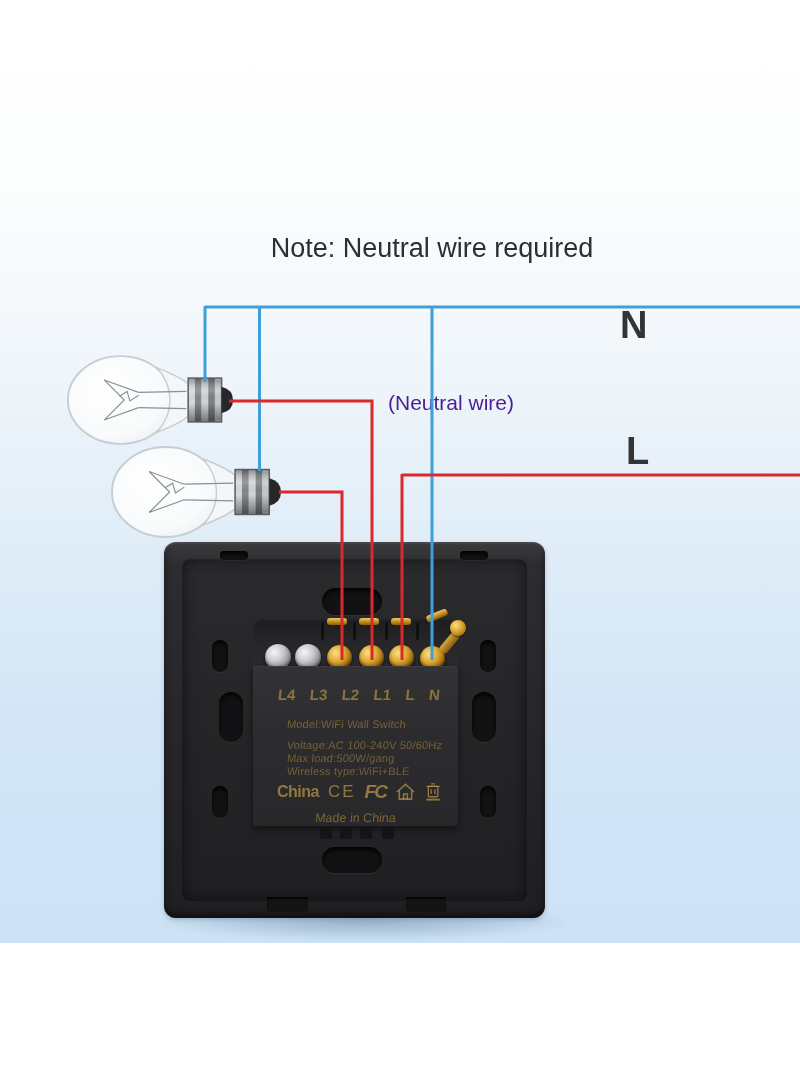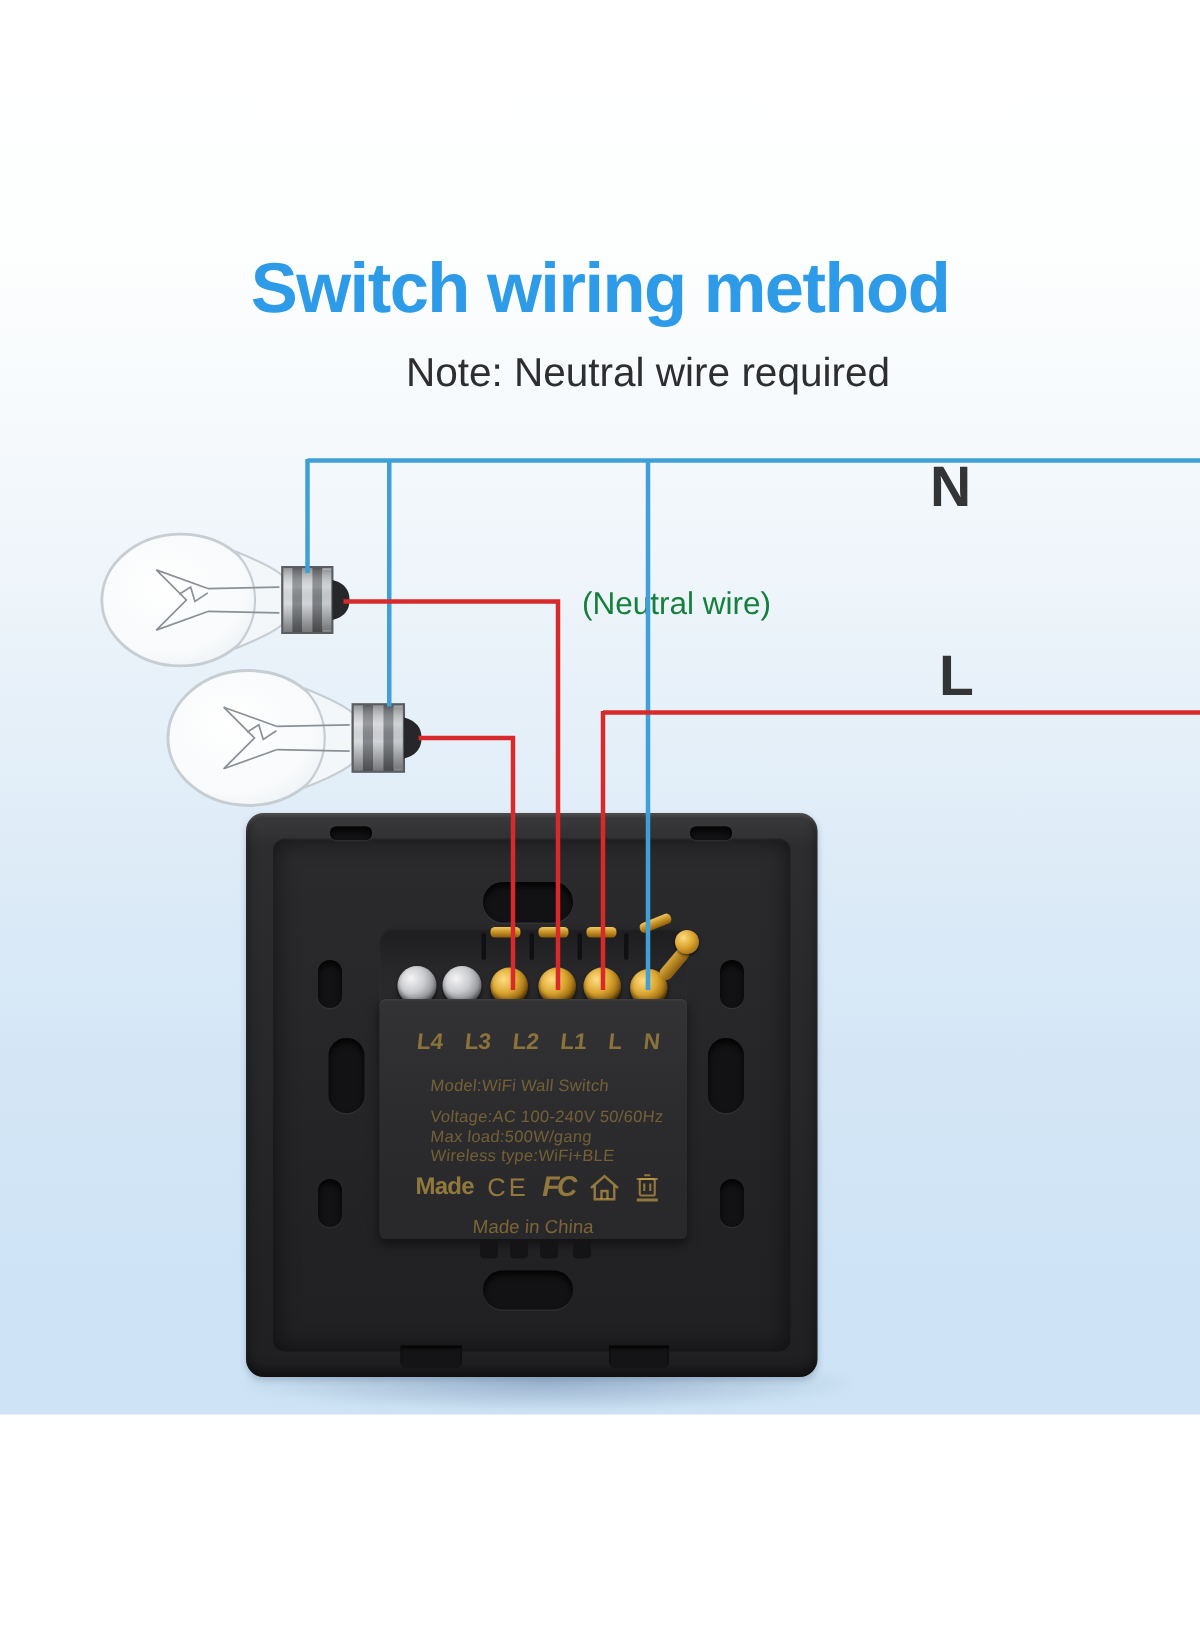--- a/index.html
+++ b/index.html
@@ -11,21 +11,21 @@
   .photo-bg{left:0;top:0;width:800px;height:943px;
     background:linear-gradient(180deg,#ffffff 0%,#fdfefe 18%,#f2f7fb 36%,#e2eef8 55%,#d4e6f6 75%,#cfe4f6 88%,#cde3f5 100%);}
 
   
   .title{left:0;top:164px;width:800px;text-align:center;font-size:47px;font-weight:bold;
          letter-spacing:-1px;color:#2D9BE8;}
   .note{left:0;top:233px;width:800px;text-align:center;font-size:27px;color:#2e2e30;padding-left:32px;}
   .nl-label{font-size:38px;font-weight:bold;color:#333436;line-height:1;}
   .label-n{left:620px;top:306px;}
   .label-l{left:626px;top:432px;}
-  .neutral-caption{left:388px;top:391px;font-size:21px;color:#15803d;}
+  .neutral-caption{left:388px;top:391px;font-size:21px;color:#4c1d95;}
 
   
   .wires{left:0;top:0;width:800px;height:943px;z-index:30;pointer-events:none;}
 
   
   .bulb{z-index:10;}
 
   
   .device-shadow{left:162px;top:904px;width:404px;height:36px;z-index:14;
     background:radial-gradient(ellipse at 50% 50%,rgba(84,112,148,.42) 0%,rgba(84,112,148,.16) 48%,rgba(84,112,148,0) 74%);
@@ -78,21 +78,20 @@
     background:radial-gradient(circle at 35% 32%,#ffdc82 0%,#dba42e 45%,#7d5308 100%);
     box-shadow:0 1px 2px rgba(0,0,0,.6);}
 </style>
 </head>
 <body>
 
 <div class="canvas">
 
   <div class="abs photo-bg"></div>
 
-  <div class="abs title">Switch wiring method</div>
   <div class="abs note">Note: Neutral wire required</div>
 
   <svg class="abs bulb" style="left:66px;top:352px;" width="168" height="96" viewBox="0 0 176 100">
     <defs>
       <radialGradient id="glass1" cx="40%" cy="40%" r="78%">
         <stop offset="0%" stop-color="#ffffff"></stop>
           <stop offset="65%" stop-color="#f8fafb"></stop>
         <stop offset="100%" stop-color="#e8edf1"></stop>
       </radialGradient>
       <linearGradient id="baseShade1" x1="0" y1="0" x2="0" y2="1">
@@ -202,21 +201,21 @@
         <span>L2</span>
         <span>L1</span>
         <span>L</span>
         <span>N</span>
       </div>
       <div class="spec" style="top:52px;">Model:WiFi Wall Switch</div>
       <div class="spec" style="top:73px;">Voltage:AC 100-240V 50/60Hz</div>
       <div class="spec" style="top:86px;">Max load:500W/gang</div>
       <div class="spec" style="top:99px;">Wireless type:WiFi+BLE</div>
       <div class="logos">
-        <span class="logo-rohs">Made</span>
+        <span class="logo-rohs">China</span>
         <span class="logo-ce">CE</span>
         <span class="logo-fcc">FC</span>
         <svg width="22" height="22" viewBox="0 0 22 22" fill="none" stroke="rgba(212,168,72,.62)" stroke-width="1.6">
           <path d="M2,11 L11,3 L20,11"></path>
             <path d="M4.5,9.5 V18.5 H17.5 V9.5"></path>
             <path d="M9,18.5 V13 H13 V18.5"></path>
         </svg>
         <svg width="17" height="22" viewBox="0 0 17 22" fill="none" stroke="rgba(212,168,72,.62)" stroke-width="1.4">
           <rect x="3.5" y="5" width="10" height="11" rx="1"></rect>
           <path d="M1.5,5 H15.5 M6.5,2.5 H10.5 M6.5,8 V13 M10.5,8 V13"></path>

